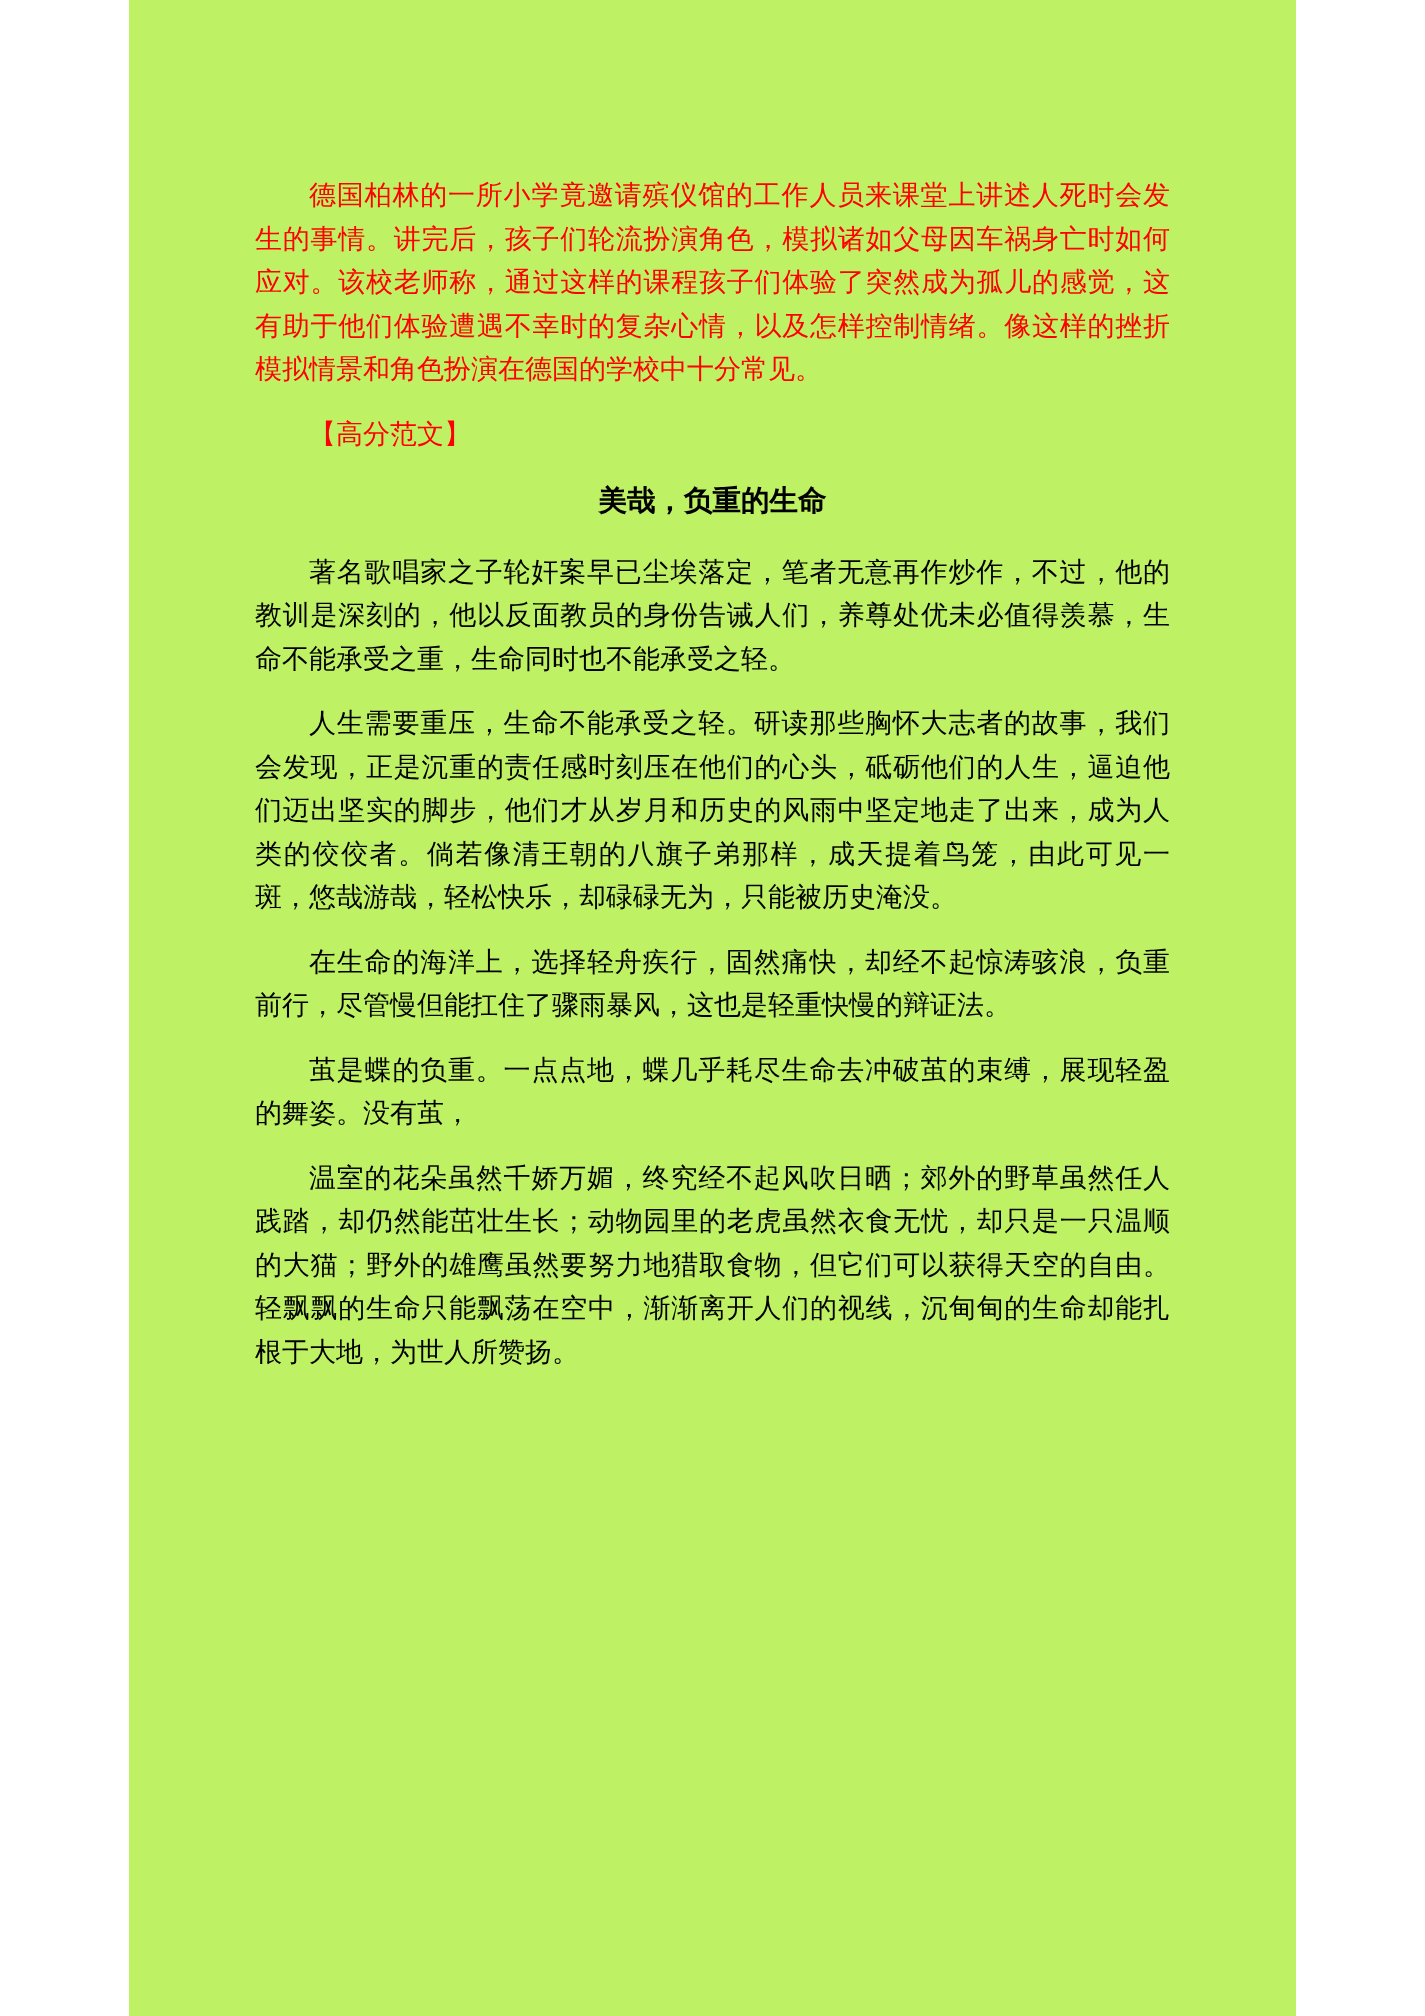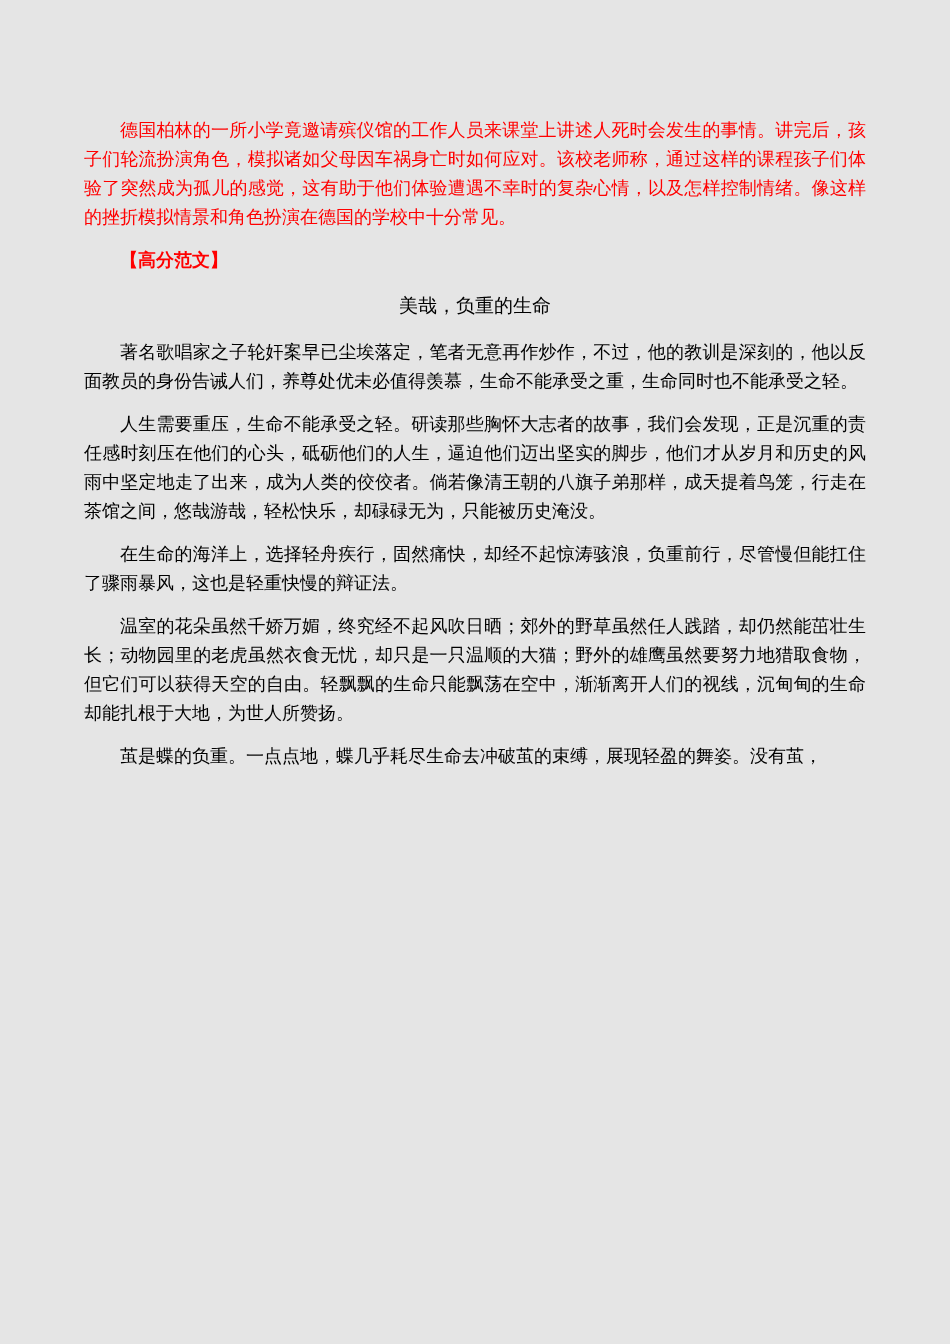--- a/index.html
+++ b/index.html
@@ -3,74 +3,74 @@
 <meta charset="utf-8">
 <style>
   * { box-sizing: border-box; }
   html, body {
     margin: 0;
     padding: 0;
     background: #ffffff;
   }
   .page {
     position: relative;
-    width: 950px;
+    width: 778px;
     height: 1344px;
     margin: 0 auto;
-    background: #e5e5e5;
+    background: #bef264;
     padding: 116px 84px 40px 84px;
     overflow: hidden;
     font-family: "Liberation Serif", "DejaVu Serif", serif;
     color: #000000;
   }
   .para {
     font-size: 18px;
     line-height: 29px;
     text-align: justify;
     text-indent: 2em;
     margin: 0 0 14px 0;
     word-break: break-all;
   }
   .para.red {
     color: #ff0000;
   }
   .section-heading {
     font-size: 18px;
     line-height: 29px;
-    font-weight: bold;
+    font-weight: normal;
     color: #ff0000;
     text-indent: 2em;
     margin: 2px 0 16px 0;
   }
   .essay-title {
     font-size: 19px;
     line-height: 29px;
-    font-weight: normal;
+    font-weight: bold;
     color: #000000;
     text-align: center;
     margin: 4px 0 18px 0;
   }
 </style>
 </head>
 <body>
 
 <div class="page">
 
   <p class="para red">德国柏林的一所小学竟邀请殡仪馆的工作人员来课堂上讲述人死时会发生的事情。讲完后，孩子们轮流扮演角色，模拟诸如父母因车祸身亡时如何应对。该校老师称，通过这样的课程孩子们体验了突然成为孤儿的感觉，这有助于他们体验遭遇不幸时的复杂心情，以及怎样控制情绪。像这样的挫折模拟情景和角色扮演在德国的学校中十分常见。</p>
 
 
   <div class="section-heading">【高分范文】</div>
 
   <div class="essay-title">美哉，负重的生命</div>
 
   <p class="para">著名歌唱家之子轮奸案早已尘埃落定，笔者无意再作炒作，不过，他的教训是深刻的，他以反面教员的身份告诫人们，养尊处优未必值得羡慕，生命不能承受之重，生命同时也不能承受之轻。</p>
 
-  <p class="para">人生需要重压，生命不能承受之轻。研读那些胸怀大志者的故事，我们会发现，正是沉重的责任感时刻压在他们的心头，砥砺他们的人生，逼迫他们迈出坚实的脚步，他们才从岁月和历史的风雨中坚定地走了出来，成为人类的佼佼者。倘若像清王朝的八旗子弟那样，成天提着鸟笼，行走在茶馆之间，悠哉游哉，轻松快乐，却碌碌无为，只能被历史淹没。</p>
+  <p class="para">人生需要重压，生命不能承受之轻。研读那些胸怀大志者的故事，我们会发现，正是沉重的责任感时刻压在他们的心头，砥砺他们的人生，逼迫他们迈出坚实的脚步，他们才从岁月和历史的风雨中坚定地走了出来，成为人类的佼佼者。倘若像清王朝的八旗子弟那样，成天提着鸟笼，由此可见一斑，悠哉游哉，轻松快乐，却碌碌无为，只能被历史淹没。</p>
 
 
 
   <p class="para">在生命的海洋上，选择轻舟疾行，固然痛快，却经不起惊涛骇浪，负重前行，尽管慢但能扛住了骤雨暴风，这也是轻重快慢的辩证法。</p>
 
+  <p class="para">茧是蝶的负重。一点点地，蝶几乎耗尽生命去冲破茧的束缚，展现轻盈的舞姿。没有茧，</p>
+
   <p class="para">温室的花朵虽然千娇万媚，终究经不起风吹日晒；郊外的野草虽然任人践踏，却仍然能茁壮生长；动物园里的老虎虽然衣食无忧，却只是一只温顺的大猫；野外的雄鹰虽然要努力地猎取食物，但它们可以获得天空的自由。轻飘飘的生命只能飘荡在空中，渐渐离开人们的视线，沉甸甸的生命却能扎根于大地，为世人所赞扬。</p>
-
-  <p class="para">茧是蝶的负重。一点点地，蝶几乎耗尽生命去冲破茧的束缚，展现轻盈的舞姿。没有茧，</p>
 
 </div>
 
 </body></html>

